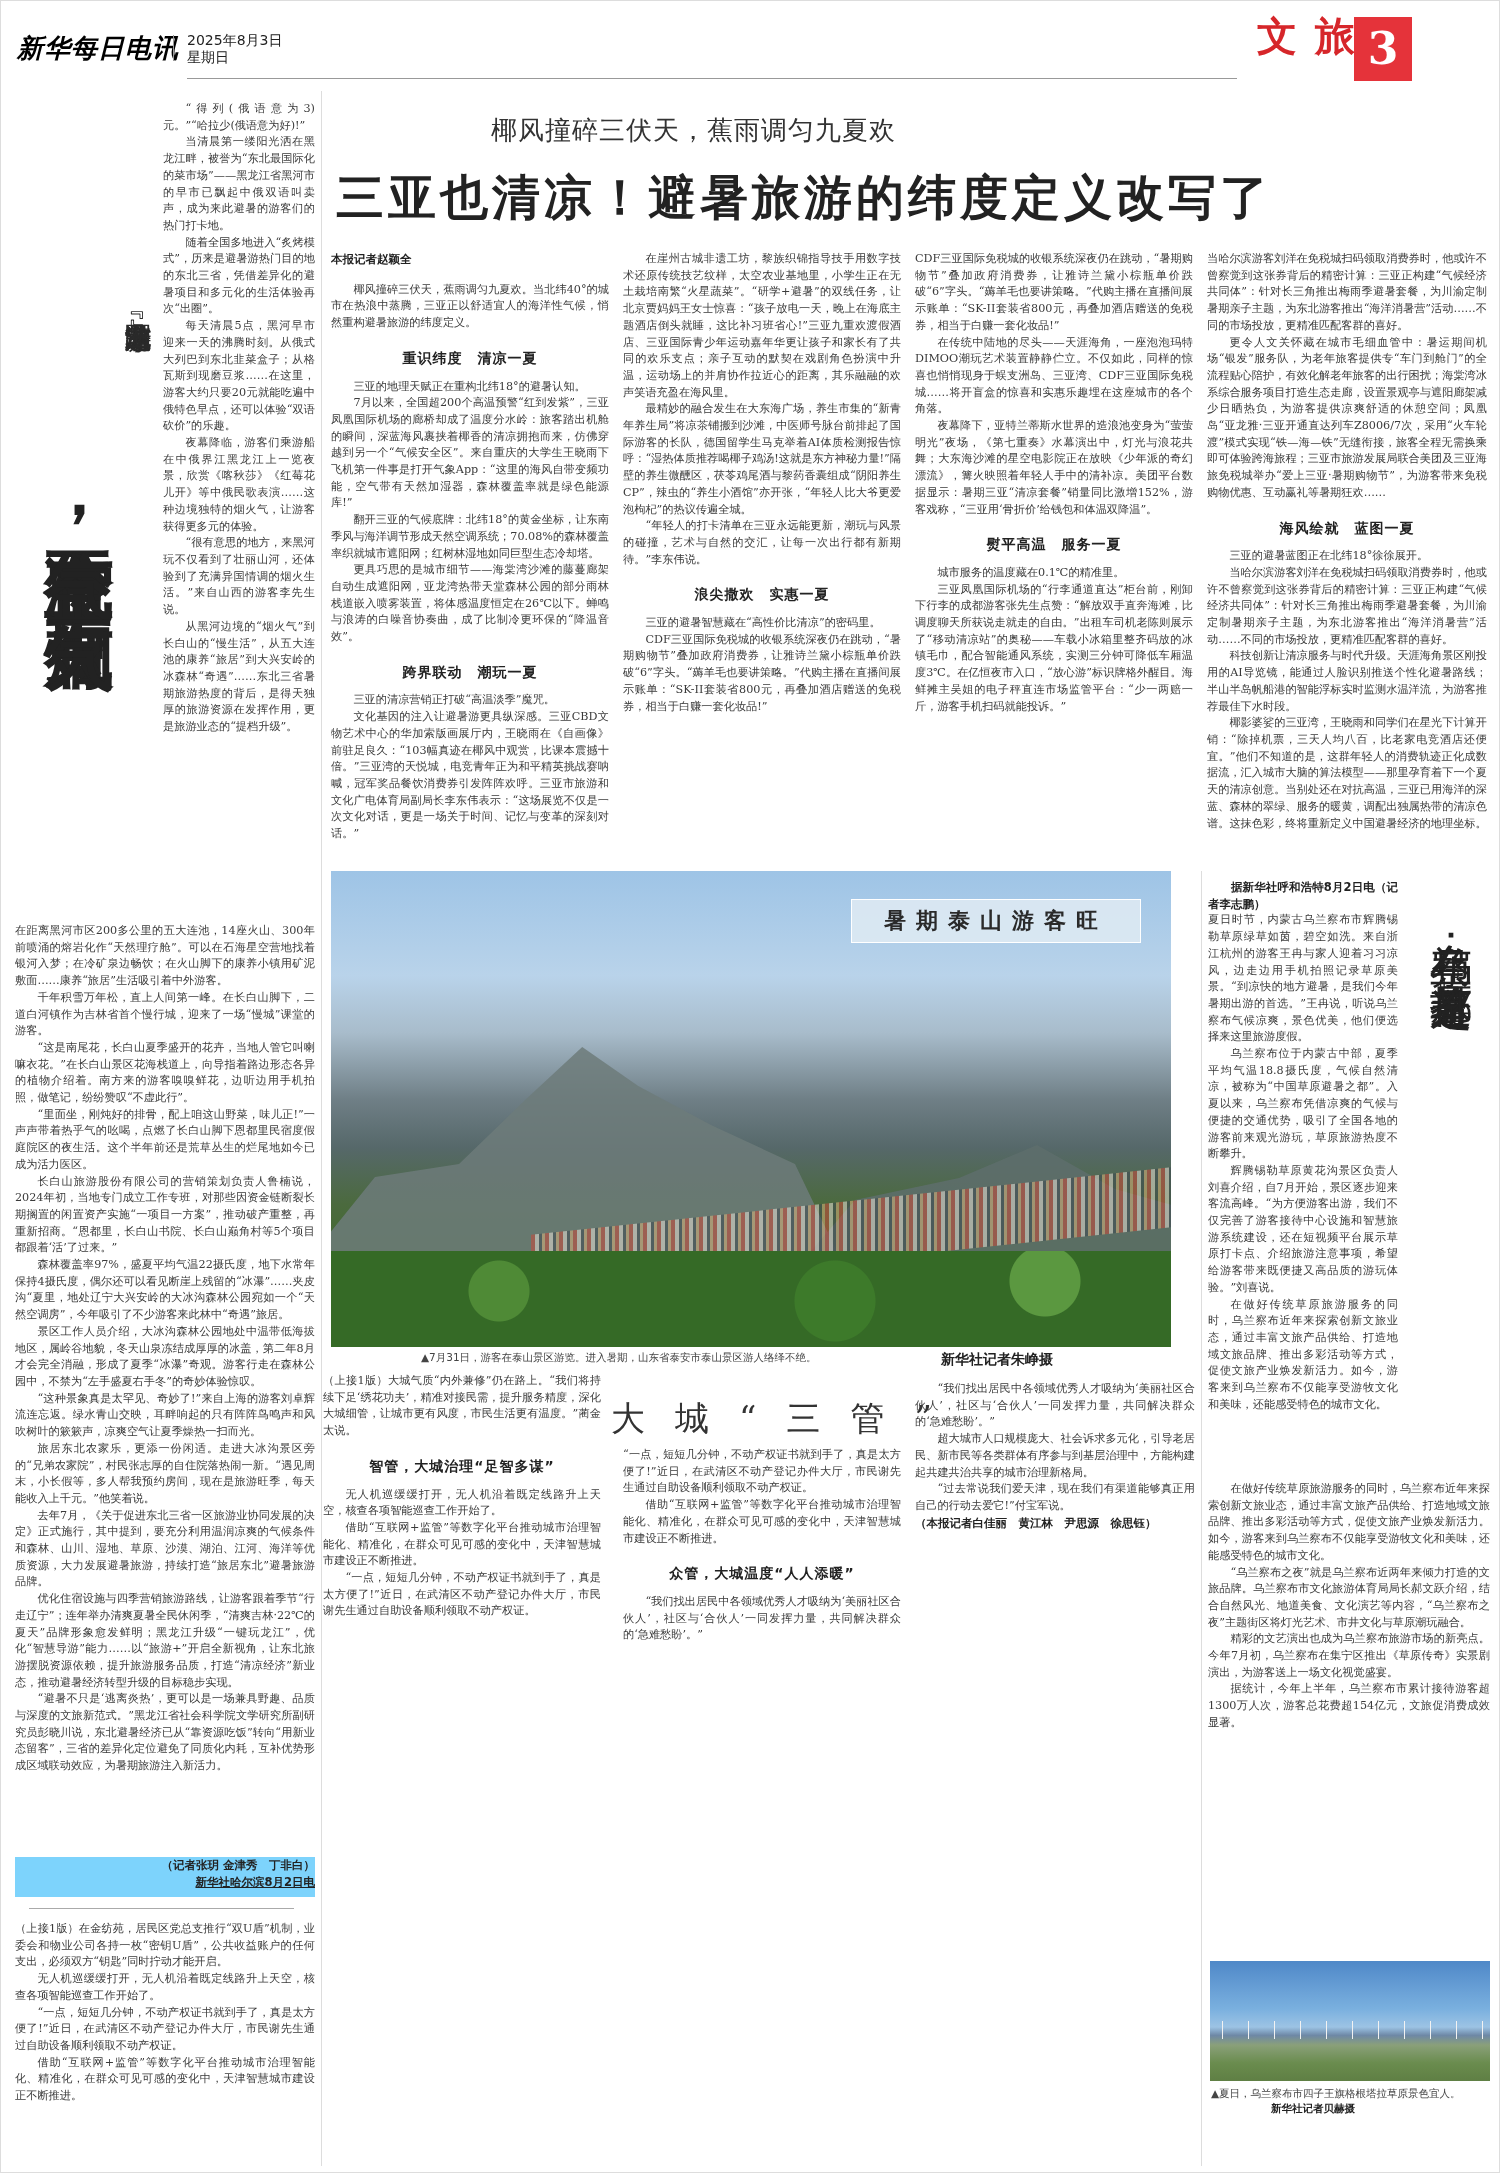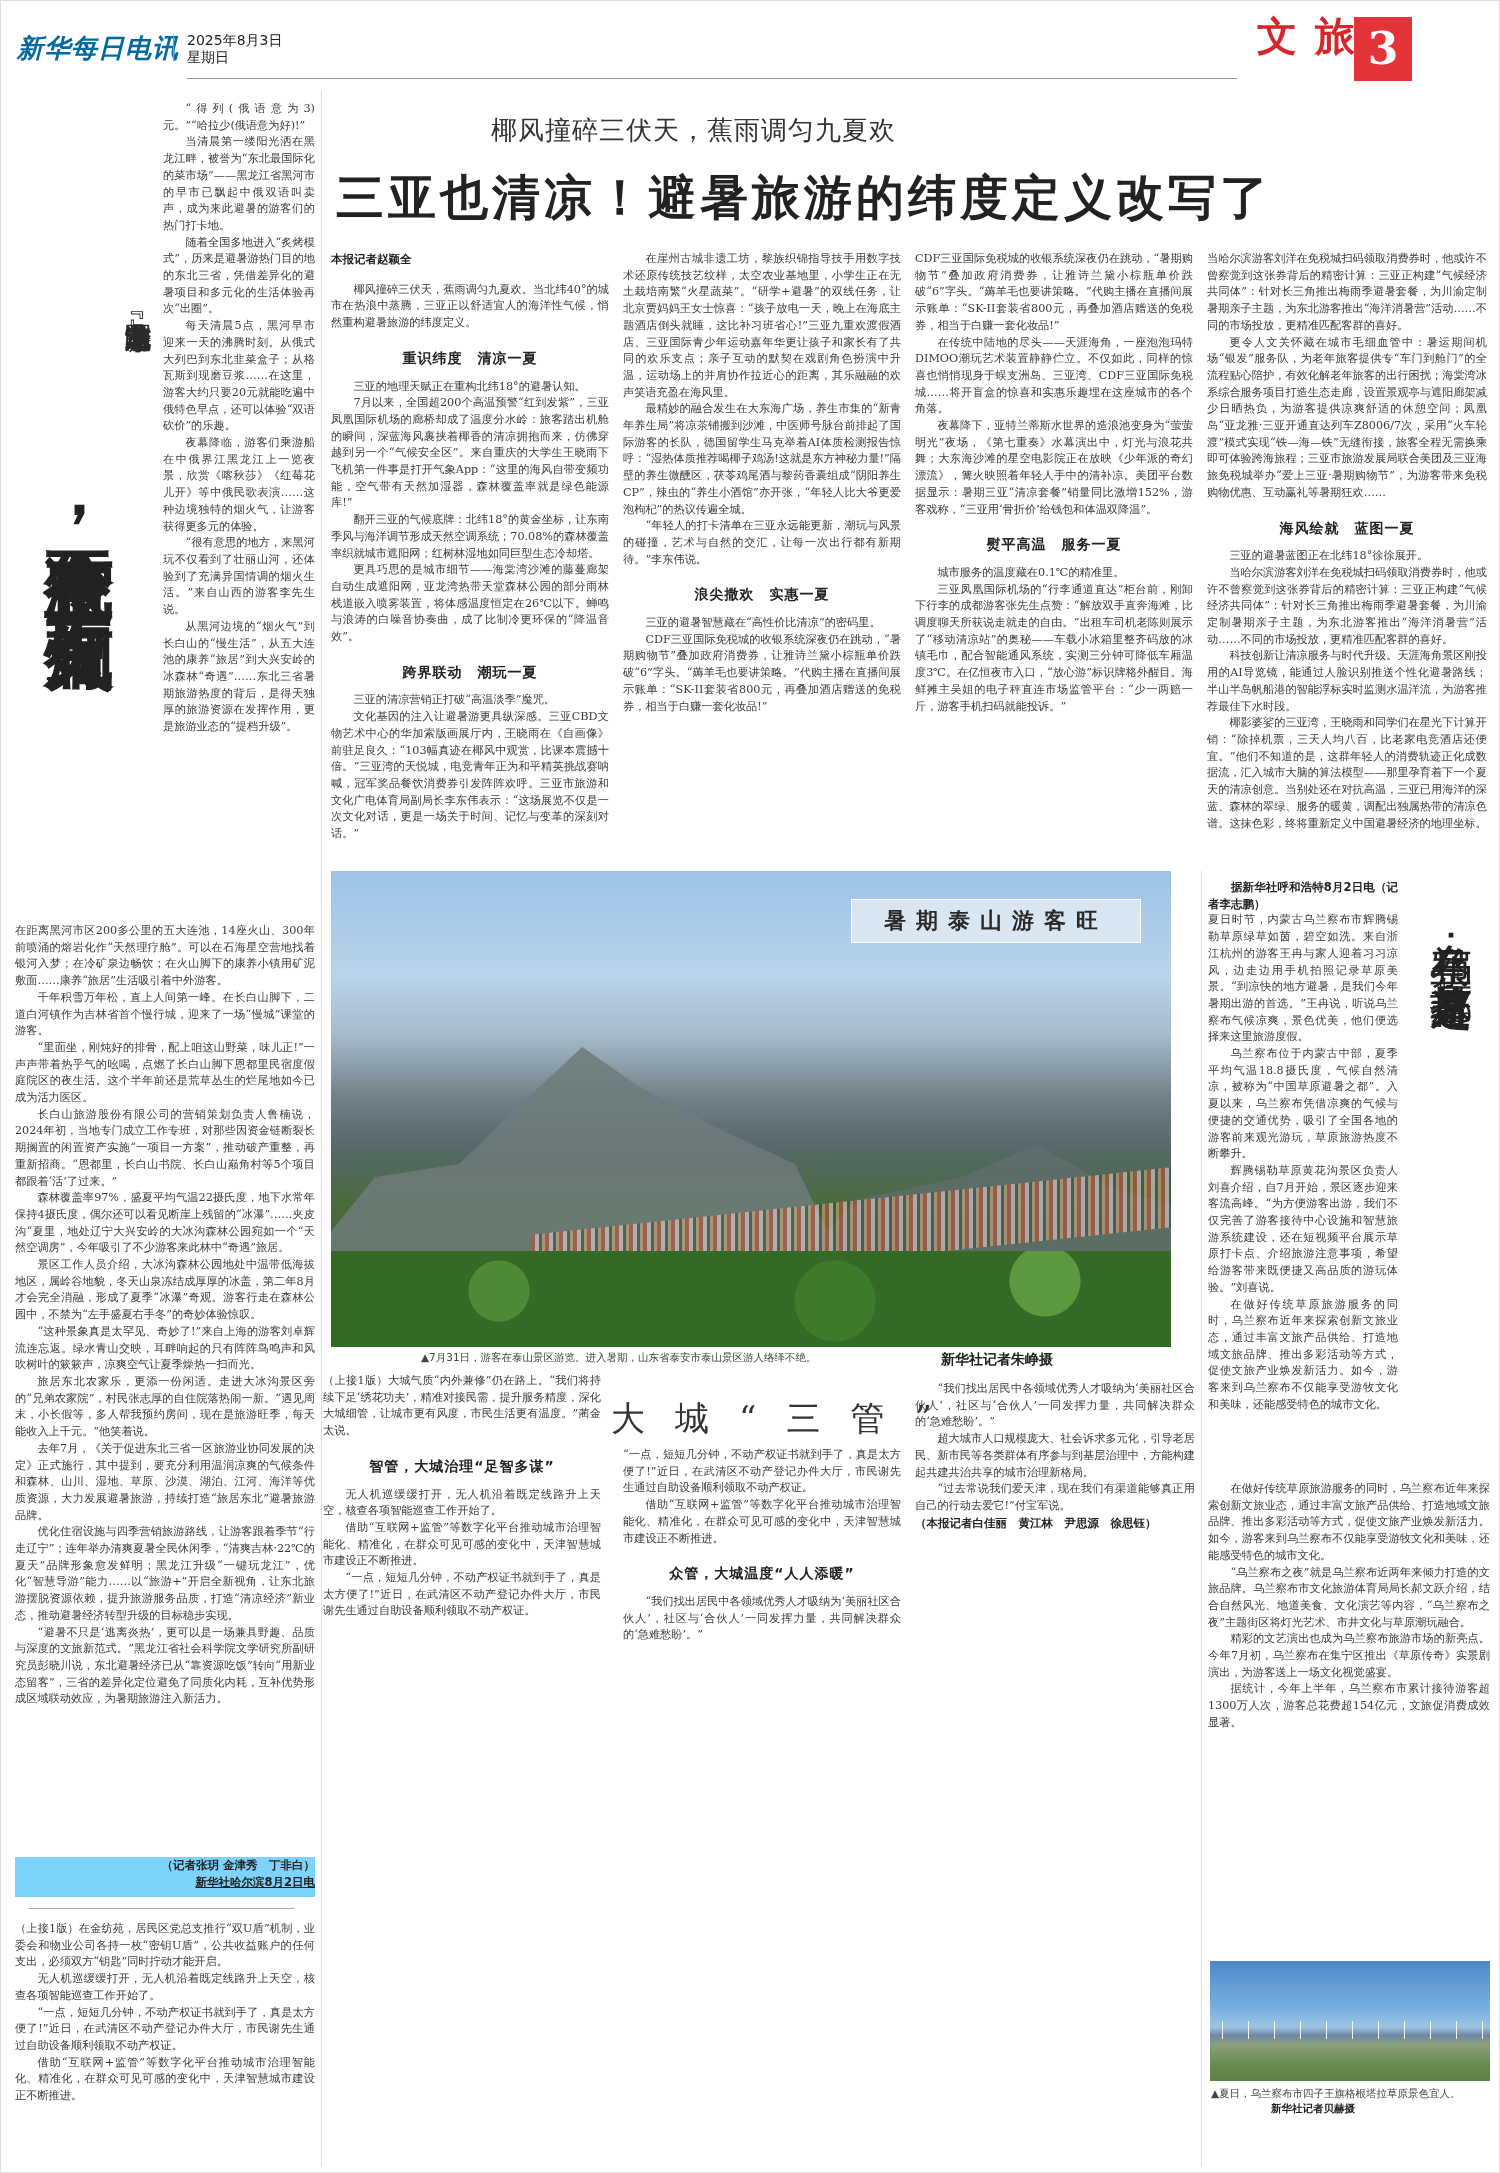--- a/index.html
+++ b/index.html
@@ -2,21 +2,21 @@
 <html><head>
 <meta charset="utf-8">
 <style>
   * { box-sizing: border-box; margin: 0; padding: 0; }
   html, body { width: 1500px; height: 2173px; background: #fff; overflow: hidden; }
   body { font-family: "DejaVu Serif", "Liberation Serif", serif; color: #2a2a2a; position: relative; }
   .page { position: absolute; inset: 0; border: 1px solid #ddd; }
 
   
   .masthead { position: absolute; left: 0; top: 0; width: 1500px; height: 60px; }
-  .logo { position: absolute; left: 16px; top: 30px; font-family: "DejaVu Serif", serif; font-size: 26px; font-weight: bold; color: #0369a1; font-style: italic; letter-spacing: 1px; text-align: center; }
+  .logo { position: absolute; left: 16px; top: 30px; font-family: "DejaVu Serif", serif; font-size: 26px; font-weight: bold; color: #000000; font-style: italic; letter-spacing: 1px; text-align: center; }
   .logo-divider { position: absolute; left: 172px; top: 34px; width: 1px; height: 26px; background: #999; }
   .date-line { position: absolute; left: 186px; top: 31px; font-family: "DejaVu Sans", sans-serif; font-size: 14px; color: #222; line-height: 17px; }
   .rule-top { position: absolute; left: 186px; top: 77px; width: 1050px; height: 1px; background: #999; }
   .section-label { position: absolute; left: 1256px; top: 8px; font-size: 40px; font-weight: bold; color: #d6262a; letter-spacing: 18px; font-family: "DejaVu Serif", serif; }
   .page-num { position: absolute; left: 1353px; top: 16px; width: 58px; height: 64px; background: #e5333a; color: #fff; font-size: 44px; font-weight: bold; text-align: center; line-height: 64px; font-family: "DejaVu Serif", serif; }
 
   
   .col { position: absolute; font-size: 11.2px; line-height: 16.7px; color: #3a3a3a; text-align: justify; overflow: hidden; }
   .col p { text-indent: 2em; }
   .col .noindent { text-indent: 0; }
@@ -81,20 +81,21 @@
     <p>随着全国多地进入“炙烤模式”，历来是避暑游热门目的地的东北三省，凭借差异化的避暑项目和多元化的生活体验再次“出圈”。</p>
     <p>每天清晨5点，黑河早市迎来一天的沸腾时刻。从俄式大列巴到东北韭菜盒子；从格瓦斯到现磨豆浆……在这里，游客大约只要20元就能吃遍中俄特色早点，还可以体验“双语砍价”的乐趣。</p>
     <p>夜幕降临，游客们乘游船在中俄界江黑龙江上一览夜景，欣赏《喀秋莎》《红莓花儿开》等中俄民歌表演……这种边境独特的烟火气，让游客获得更多元的体验。</p>
     <p>“很有意思的地方，来黑河玩不仅看到了壮丽山河，还体验到了充满异国情调的烟火生活。”来自山西的游客李先生说。</p>
     <p>从黑河边境的“烟火气”到长白山的“慢生活”，从五大连池的康养“旅居”到大兴安岭的冰森林“奇遇”……东北三省暑期旅游热度的背后，是得天独厚的旅游资源在发挥作用，更是旅游业态的“提档升级”。</p>
   </div>
 
   <div class="col" style="left:14px; top:922px; width:300px; height:970px;">
     <p class="noindent">在距离黑河市区200多公里的五大连池，14座火山、300年前喷涌的熔岩化作“天然理疗舱”。可以在石海星空营地找着银河入梦；在冷矿泉边畅饮；在火山脚下的康养小镇用矿泥敷面……康养“旅居”生活吸引着中外游客。</p>
     <p>千年积雪万年松，直上人间第一峰。在长白山脚下，二道白河镇作为吉林省首个慢行城，迎来了一场“慢城”课堂的游客。</p>
+    <p>“这是南尾花，长白山夏季盛开的花卉，当地人管它叫喇嘛衣花。”在长白山景区花海栈道上，向导指着路边形态各异的植物介绍着。南方来的游客嗅嗅鲜花，边听边用手机拍照，做笔记，纷纷赞叹“不虚此行”。</p>
     <p>“里面坐，刚炖好的排骨，配上咱这山野菜，味儿正!”一声声带着热乎气的吆喝，点燃了长白山脚下恩都里民宿度假庭院区的夜生活。这个半年前还是荒草丛生的烂尾地如今已成为活力医区。</p>
     <p>长白山旅游股份有限公司的营销策划负责人鲁楠说，2024年初，当地专门成立工作专班，对那些因资金链断裂长期搁置的闲置资产实施“一项目一方案”，推动破产重整，再重新招商。“恩都里，长白山书院、长白山巅角村等5个项目都跟着‘活’了过来。”</p>
     <p>森林覆盖率97%，盛夏平均气温22摄氏度，地下水常年保持4摄氏度，偶尔还可以看见断崖上残留的“冰瀑”……夹皮沟“夏里，地处辽宁大兴安岭的大冰沟森林公园宛如一个“天然空调房”，今年吸引了不少游客来此林中“奇遇”旅居。</p>
     <p>景区工作人员介绍，大冰沟森林公园地处中温带低海拔地区，属岭谷地貌，冬天山泉冻结成厚厚的冰盖，第二年8月才会完全消融，形成了夏季“冰瀑”奇观。游客行走在森林公园中，不禁为“左手盛夏右手冬”的奇妙体验惊叹。</p>
     <p>“这种景象真是太罕见、奇妙了!”来自上海的游客刘卓辉流连忘返。绿水青山交映，耳畔响起的只有阵阵鸟鸣声和风吹树叶的簌簌声，凉爽空气让夏季燥热一扫而光。</p>
     <p>旅居东北农家乐，更添一份闲适。走进大冰沟景区旁的“兄弟农家院”，村民张志厚的自住院落热闹一新。“遇见周末，小长假等，多人帮我预约房间，现在是旅游旺季，每天能收入上千元。”他笑着说。</p>
     <p>去年7月，《关于促进东北三省一区旅游业协同发展的决定》正式施行，其中提到，要充分利用温润凉爽的气候条件和森林、山川、湿地、草原、沙漠、湖泊、江河、海洋等优质资源，大力发展避暑旅游，持续打造“旅居东北”避暑旅游品牌。</p>
     <p>优化住宿设施与四季营销旅游路线，让游客跟着季节“行走辽宁”；连年举办清爽夏暑全民休闲季，“清爽吉林·22℃的夏天”品牌形象愈发鲜明；黑龙江升级“一键玩龙江”，优化“智慧导游”能力……以“旅游+”开启全新视角，让东北旅游摆脱资源依赖，提升旅游服务品质，打造“清凉经济”新业态，推动避暑经济转型升级的目标稳步实现。</p>
     <p>“避暑不只是‘逃离炎热’，更可以是一场兼具野趣、品质与深度的文旅新范式。”黑龙江省社会科学院文学研究所副研究员彭晓川说，东北避暑经济已从“靠资源吃饭”转向“用新业态留客”，三省的差异化定位避免了同质化内耗，互补优势形成区域联动效应，为暑期旅游注入新活力。</p>
   </div>

